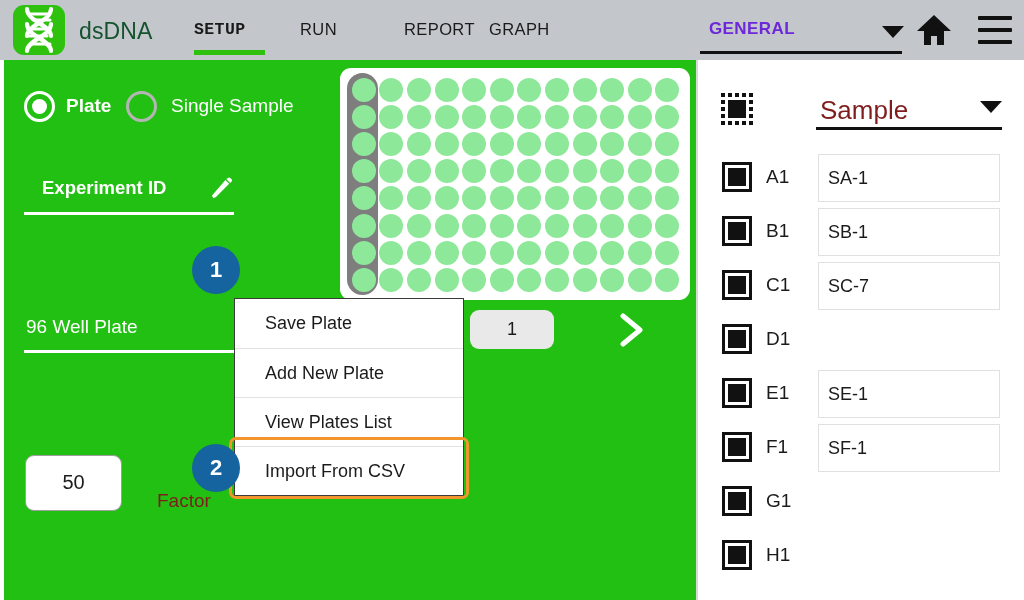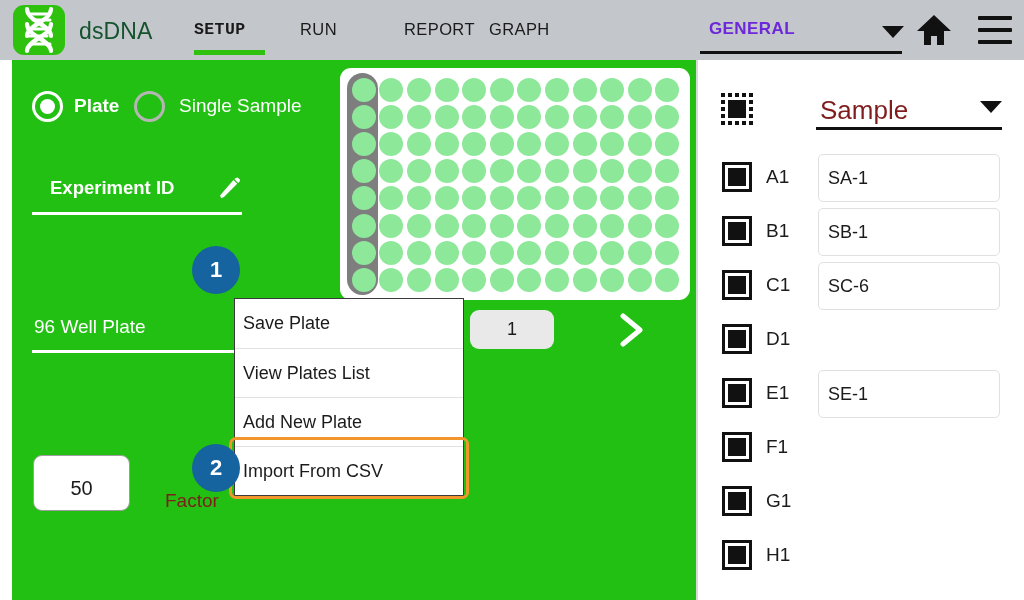--- a/index.html
+++ b/index.html
@@ -103,21 +103,21 @@
     width: 34px; height: 4px;
     background: #111;
     margin-bottom: 8px;
     border-radius: 1px;
   }
   .menu-icon span:last-child { margin-bottom: 0; }
 
   
   .green-panel {
     position: absolute;
-    left: 12px; top: 60px;
+    left: 4px; top: 60px;
     width: 760px; height: 540px;
     background: #22c012;
   }
   .radio-row {
     position: absolute;
     left: 20px; top: 29px;
     height: 36px;
   }
   .radio {
     position: absolute;
@@ -212,21 +212,20 @@
     border-radius: 9px;
     box-sizing: border-box;
   }
   .factor-box span {
     position: absolute;
     left: 0; right: 0;
     top: 15px;
     text-align: center;
     font-size: 20px;
     color: #1b1b1b;
-    margin-top: 6px;
   }
   .factor-label {
     position: absolute;
     left: 153px; top: 430px;
     font-size: 19px;
     color: #7f1d1d;
   }
 
   
   .plate-card {
@@ -285,21 +284,21 @@
     width: 230px;
     background: #ffffff;
     border: 1px solid #3a3a3a;
     box-sizing: border-box;
     z-index: 20;
   }
   .menu-item {
     position: relative;
     height: 49px;
     line-height: 49px;
-    padding-left: 8px;
+    padding-left: 30px;
     font-size: 18px;
     color: #1b1b1b;
     box-sizing: border-box;
     white-space: nowrap;
   }
   .menu-item + .menu-item {
     border-top: 1px solid #e2e2e2;
   }
   .menu-highlight {
     position: absolute;
@@ -396,21 +395,21 @@
     left: 68px; top: 14px;
     font-size: 19px;
     color: #1b1b1b;
   }
   .wr-input {
     position: absolute;
     left: 120px; top: 2px;
     width: 182px; height: 48px;
     background: #ffffff;
     border: 1px solid #e0e0e0;
-    border-radius: 5px;
+    border-radius: 0;
     box-sizing: border-box;
   }
   .wr-input span {
     position: absolute;
     left: 9px; top: 13px;
     font-size: 18px;
     color: #1b1b1b;
   }
 </style>
 </head>
@@ -604,22 +603,22 @@
     <span>1</span>
   </div>
   <div class="next-chevron">
     <svg width="28" height="34" viewBox="0 0 28 34">
       <polyline points="5,3 22,17 5,31" fill="none" stroke="#ffffff" stroke-width="5" stroke-linecap="round" stroke-linejoin="round"></polyline>
     </svg>
   </div>
 
   <div class="menu-popup">
     <div class="menu-item">Save Plate</div>
+    <div class="menu-item">Add New Plate</div>
     <div class="menu-item">View Plates List</div>
-    <div class="menu-item">Add New Plate</div>
     <div class="menu-item">Import From CSV</div>
   </div>
   <div class="menu-highlight"></div>
 
   <div class="badge b1">
     <span>1</span>
   </div>
   <div class="badge b2">
     <span>2</span>
   </div>
@@ -668,37 +667,40 @@
           <div class="wr-check"></div>
           <div class="wr-label">B1</div>
           <div class="wr-input">
             <span>SB-1</span>
           </div>
         </div>
         <div class="well-row" style="top: 200px;">
           <div class="wr-check"></div>
           <div class="wr-label">C1</div>
           <div class="wr-input">
-            <span>SC-6</span>
+            <span>SC-7</span>
           </div>
         </div>
         <div class="well-row" style="top: 254px;">
           <div class="wr-check"></div>
           <div class="wr-label">D1</div>
         </div>
         <div class="well-row" style="top: 308px;">
           <div class="wr-check"></div>
           <div class="wr-label">E1</div>
           <div class="wr-input">
             <span>SE-1</span>
           </div>
         </div>
         <div class="well-row" style="top: 362px;">
           <div class="wr-check"></div>
           <div class="wr-label">F1</div>
+          <div class="wr-input">
+            <span>SF-1</span>
+          </div>
         </div>
         <div class="well-row" style="top: 416px;">
           <div class="wr-check"></div>
           <div class="wr-label">G1</div>
         </div>
         <div class="well-row" style="top: 470px;">
           <div class="wr-check"></div>
           <div class="wr-label">H1</div>
         </div>
       </div>

